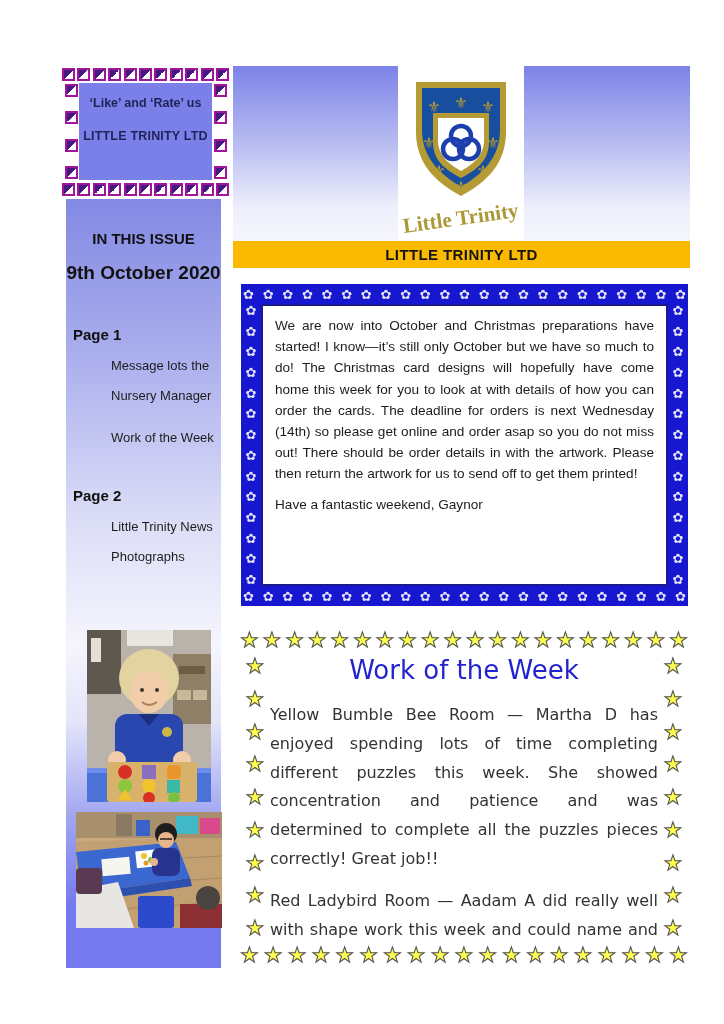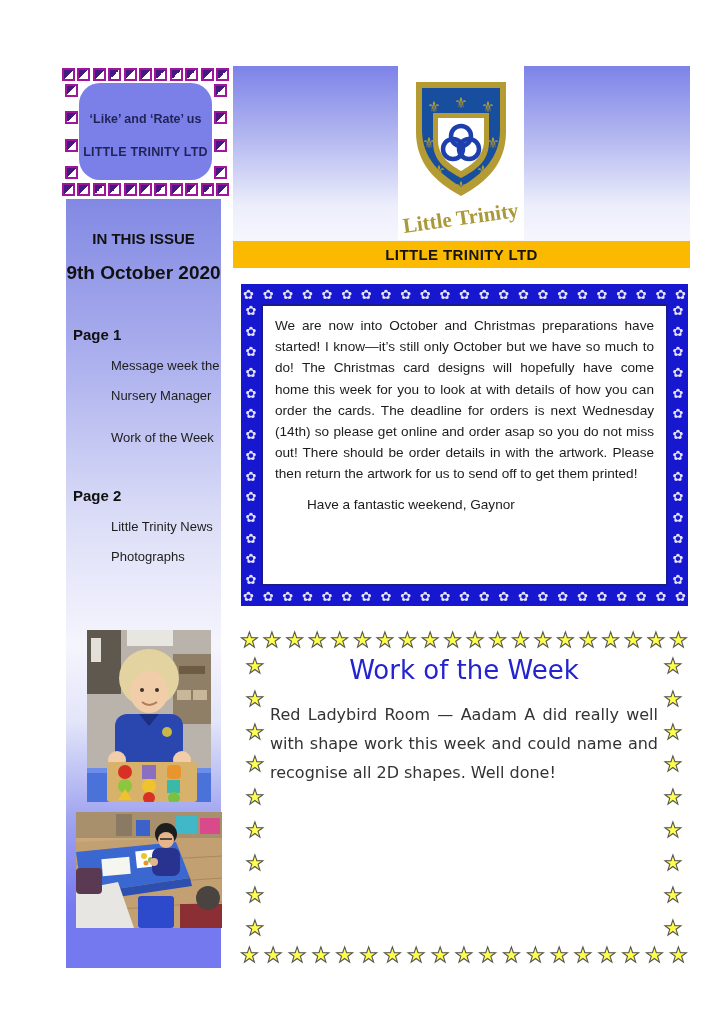--- a/index.html
+++ b/index.html
@@ -11,21 +11,21 @@
   .fb-box { position:absolute; left:62px; top:66px; width:167px; height:131px; background:#fff; }
   .strip { position:absolute; display:flex; justify-content:space-between; align-items:center; }
   .fb-box .strip.h { left:0; right:0; height:16px; }
   .fb-box .strip.t { top:0; }  .fb-box .strip.b { bottom:0; }
   .fb-box .strip.v { top:18px; bottom:18px; width:16px; flex-direction:column; }
   .fb-box .strip.l { left:1px; } .fb-box .strip.r { right:1px; }
   .tile { width:13px; height:13px; border:2px solid #a1159b; flex:0 0 auto;
           background:linear-gradient(135deg,#451a80 50%,#ffffff 50%); }
   .fb-inner { position:absolute; left:17px; right:17px; top:17px; bottom:17px;
               background:#7b80e8; color:#1f2358; text-align:center;
-              font-size:12.5px; font-weight:600; padding-top:25px; line-height:1.9;border-radius:21px; }
+              font-size:12.5px; font-weight:600; padding-top:9px; line-height:1.9; }
   .fb-l3 { margin-top:9px; letter-spacing:.2px; }
 
   
   .sidebar { position:absolute; left:66px; top:199px; width:155px; height:769px;
     background:linear-gradient(180deg,#8289e3 0%,#aaaeed 20%,#dcdef7 42%,#f5f5fd 58%,
                #e3e5f9 68%,#a3a7f0 80%,#7579f0 92%,#7579f0 100%);
     color:#111; }
   .sb-h1 { padding-top:31px; text-align:center; font-weight:bold; font-size:15px; }
   .sb-h2 { padding-top:15px; text-align:center; font-weight:bold; font-size:19px; }
   .sb-page { margin:42px 0 0 7px; font-weight:bold; font-size:15px; }
@@ -49,21 +49,21 @@
   .msg-box { position:absolute; left:8px; top:218px; width:447px; height:322px; background:#1717cf; }
   .msg-box .strip.h { left:2px; right:2px; height:20px; }
   .msg-box .strip.t { top:0; } .msg-box .strip.b { bottom:0; }
   .msg-box .strip.v { top:20px; bottom:20px; width:20px; flex-direction:column; }
   .msg-box .strip.l { left:0; } .msg-box .strip.r { right:0; }
   .flower { color:#e4e4fb; font-size:13px; line-height:1; flex:0 0 auto; }
   .msg-inner { position:absolute; left:20px; right:20px; top:20px; bottom:20px;
     background:#fff; border:2px solid #1a1a8c; padding:9px 12px 6px; overflow:hidden; }
   .msg-inner p { font-size:13.6px; line-height:1.56; color:#1c1c1c;
     text-align:justify; margin-bottom:9px; }
-  .msg-inner p.nojust { text-align:left;margin-left:32px; }
+  .msg-inner p.nojust { text-align:left; }
 
   
   .wow { position:absolute; left:5px; top:559px; width:452px; height:341px; background:#fff; }
   .wow .strip.h { left:2px; right:2px; height:28px; }
   .wow .strip.t { top:0; } .wow .strip.b { bottom:-2px; }
   .wow .strip.v { top:30px; bottom:28px; width:28px; flex-direction:column; }
   .wow .strip.l { left:3px; } .wow .strip.r { right:3px; }
   .star { color:#ffff4d; font-size:21px; line-height:1; flex:0 0 auto;
     -webkit-text-stroke:1px #555; text-shadow:0 0 1px #666; }
   .wow-inner { position:absolute; left:32px; right:32px; top:26px; bottom:26px;
@@ -121,21 +121,21 @@
       <div>‘Like’ and ‘Rate’ us</div>
       <div class="fb-l3">LITTLE TRINITY LTD</div>
     </div>
   </div>
 
   <div class="sidebar">
     <div class="sb-h1">IN THIS ISSUE</div>
     <div class="sb-h2">9th October 2020</div>
 
     <div class="sb-page">Page 1</div>
-    <div class="sb-item">Message week the</div>
+    <div class="sb-item">Message lots the</div>
     <div class="sb-item">Nursery  Manager</div>
     <div class="sb-item gap">Work of the Week</div>
 
     <div class="sb-sec2">
       <div class="sb-page">Page 2</div>
       <div class="sb-item">Little Trinity  News</div>
       <div class="sb-item">Photographs</div>
     </div>
 
     <div class="photo photo1">
@@ -391,18 +391,19 @@
           <span class="star">★</span>
           <span class="star">★</span>
           <span class="star">★</span>
           <span class="star">★</span>
           <span class="star">★</span>
           <span class="star">★</span>
           <span class="star">★</span>
         </div>
       <div class="wow-inner">
         <h2 class="wow-title">Work of the Week</h2>
+        <p>Yellow Bumble Bee Room — Martha D has enjoyed spending lots of time completing different puzzles this week. She showed concentration and patience and was determined to complete all the puzzles pieces correctly! Great job!!</p>
         <p>Red Ladybird Room — Aadam A did really well with shape work this week and could name and recognise all 2D shapes. Well done!</p>
       </div>
     </div>
 
   </div>
 </div>
 
 </body></html>

